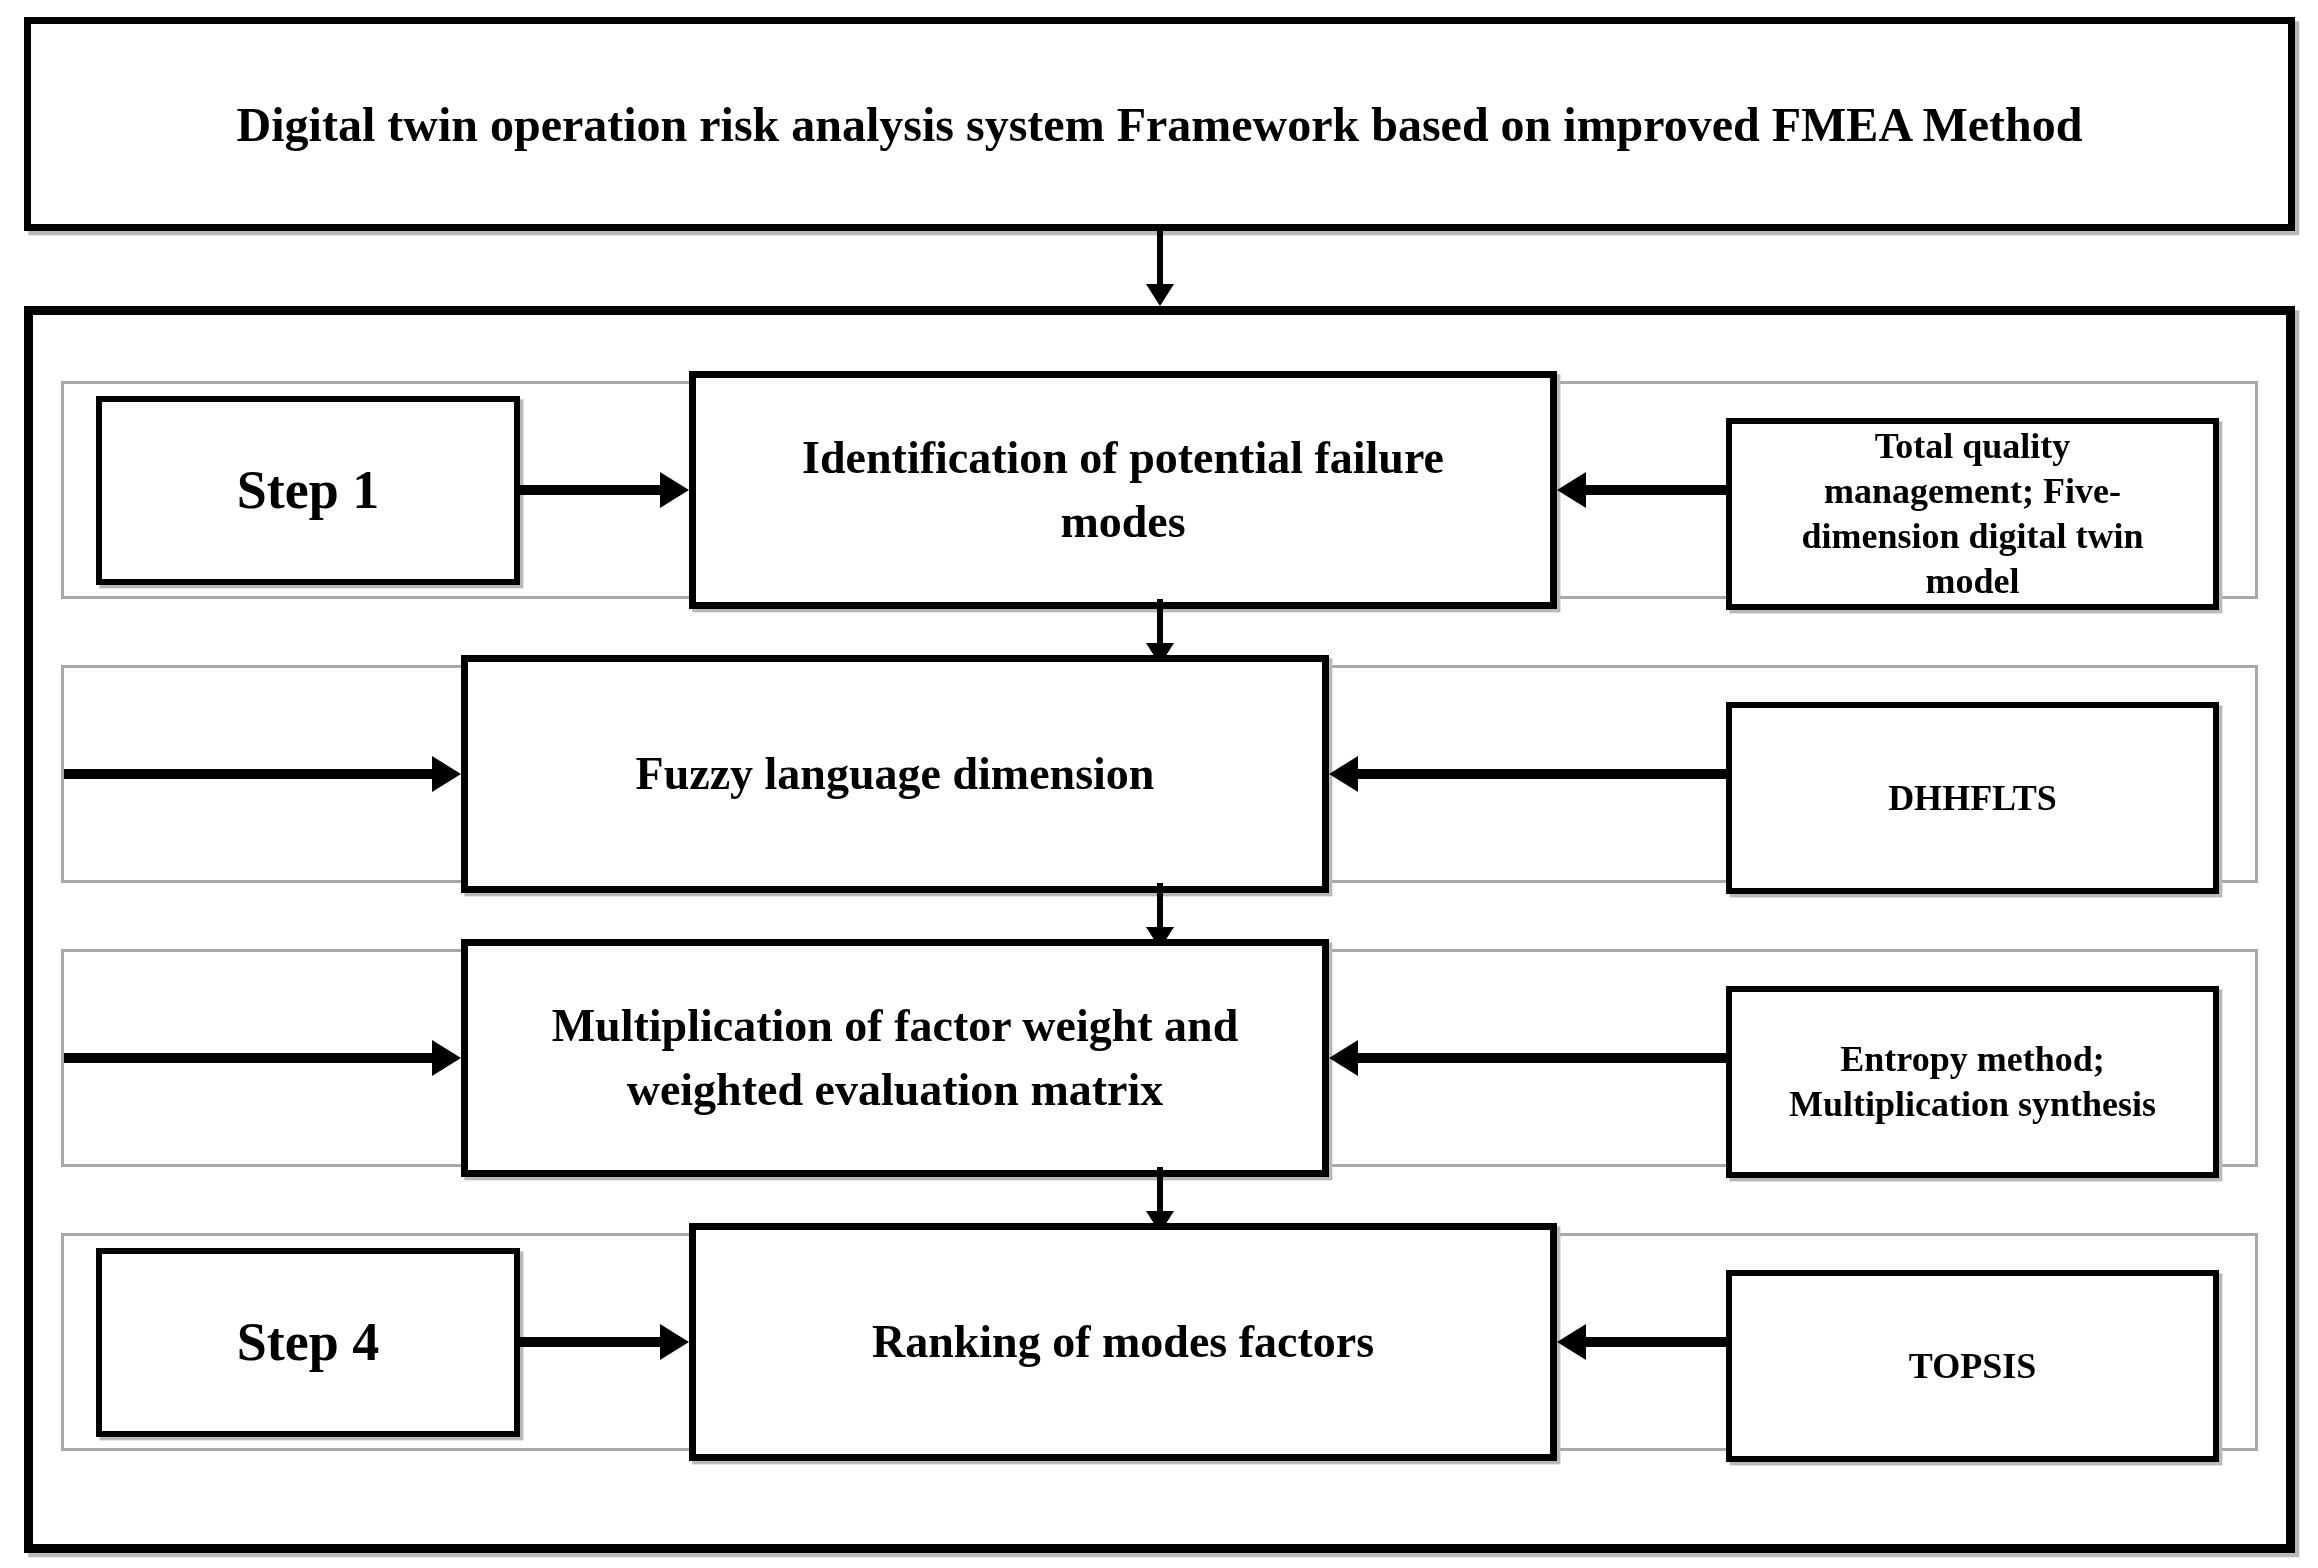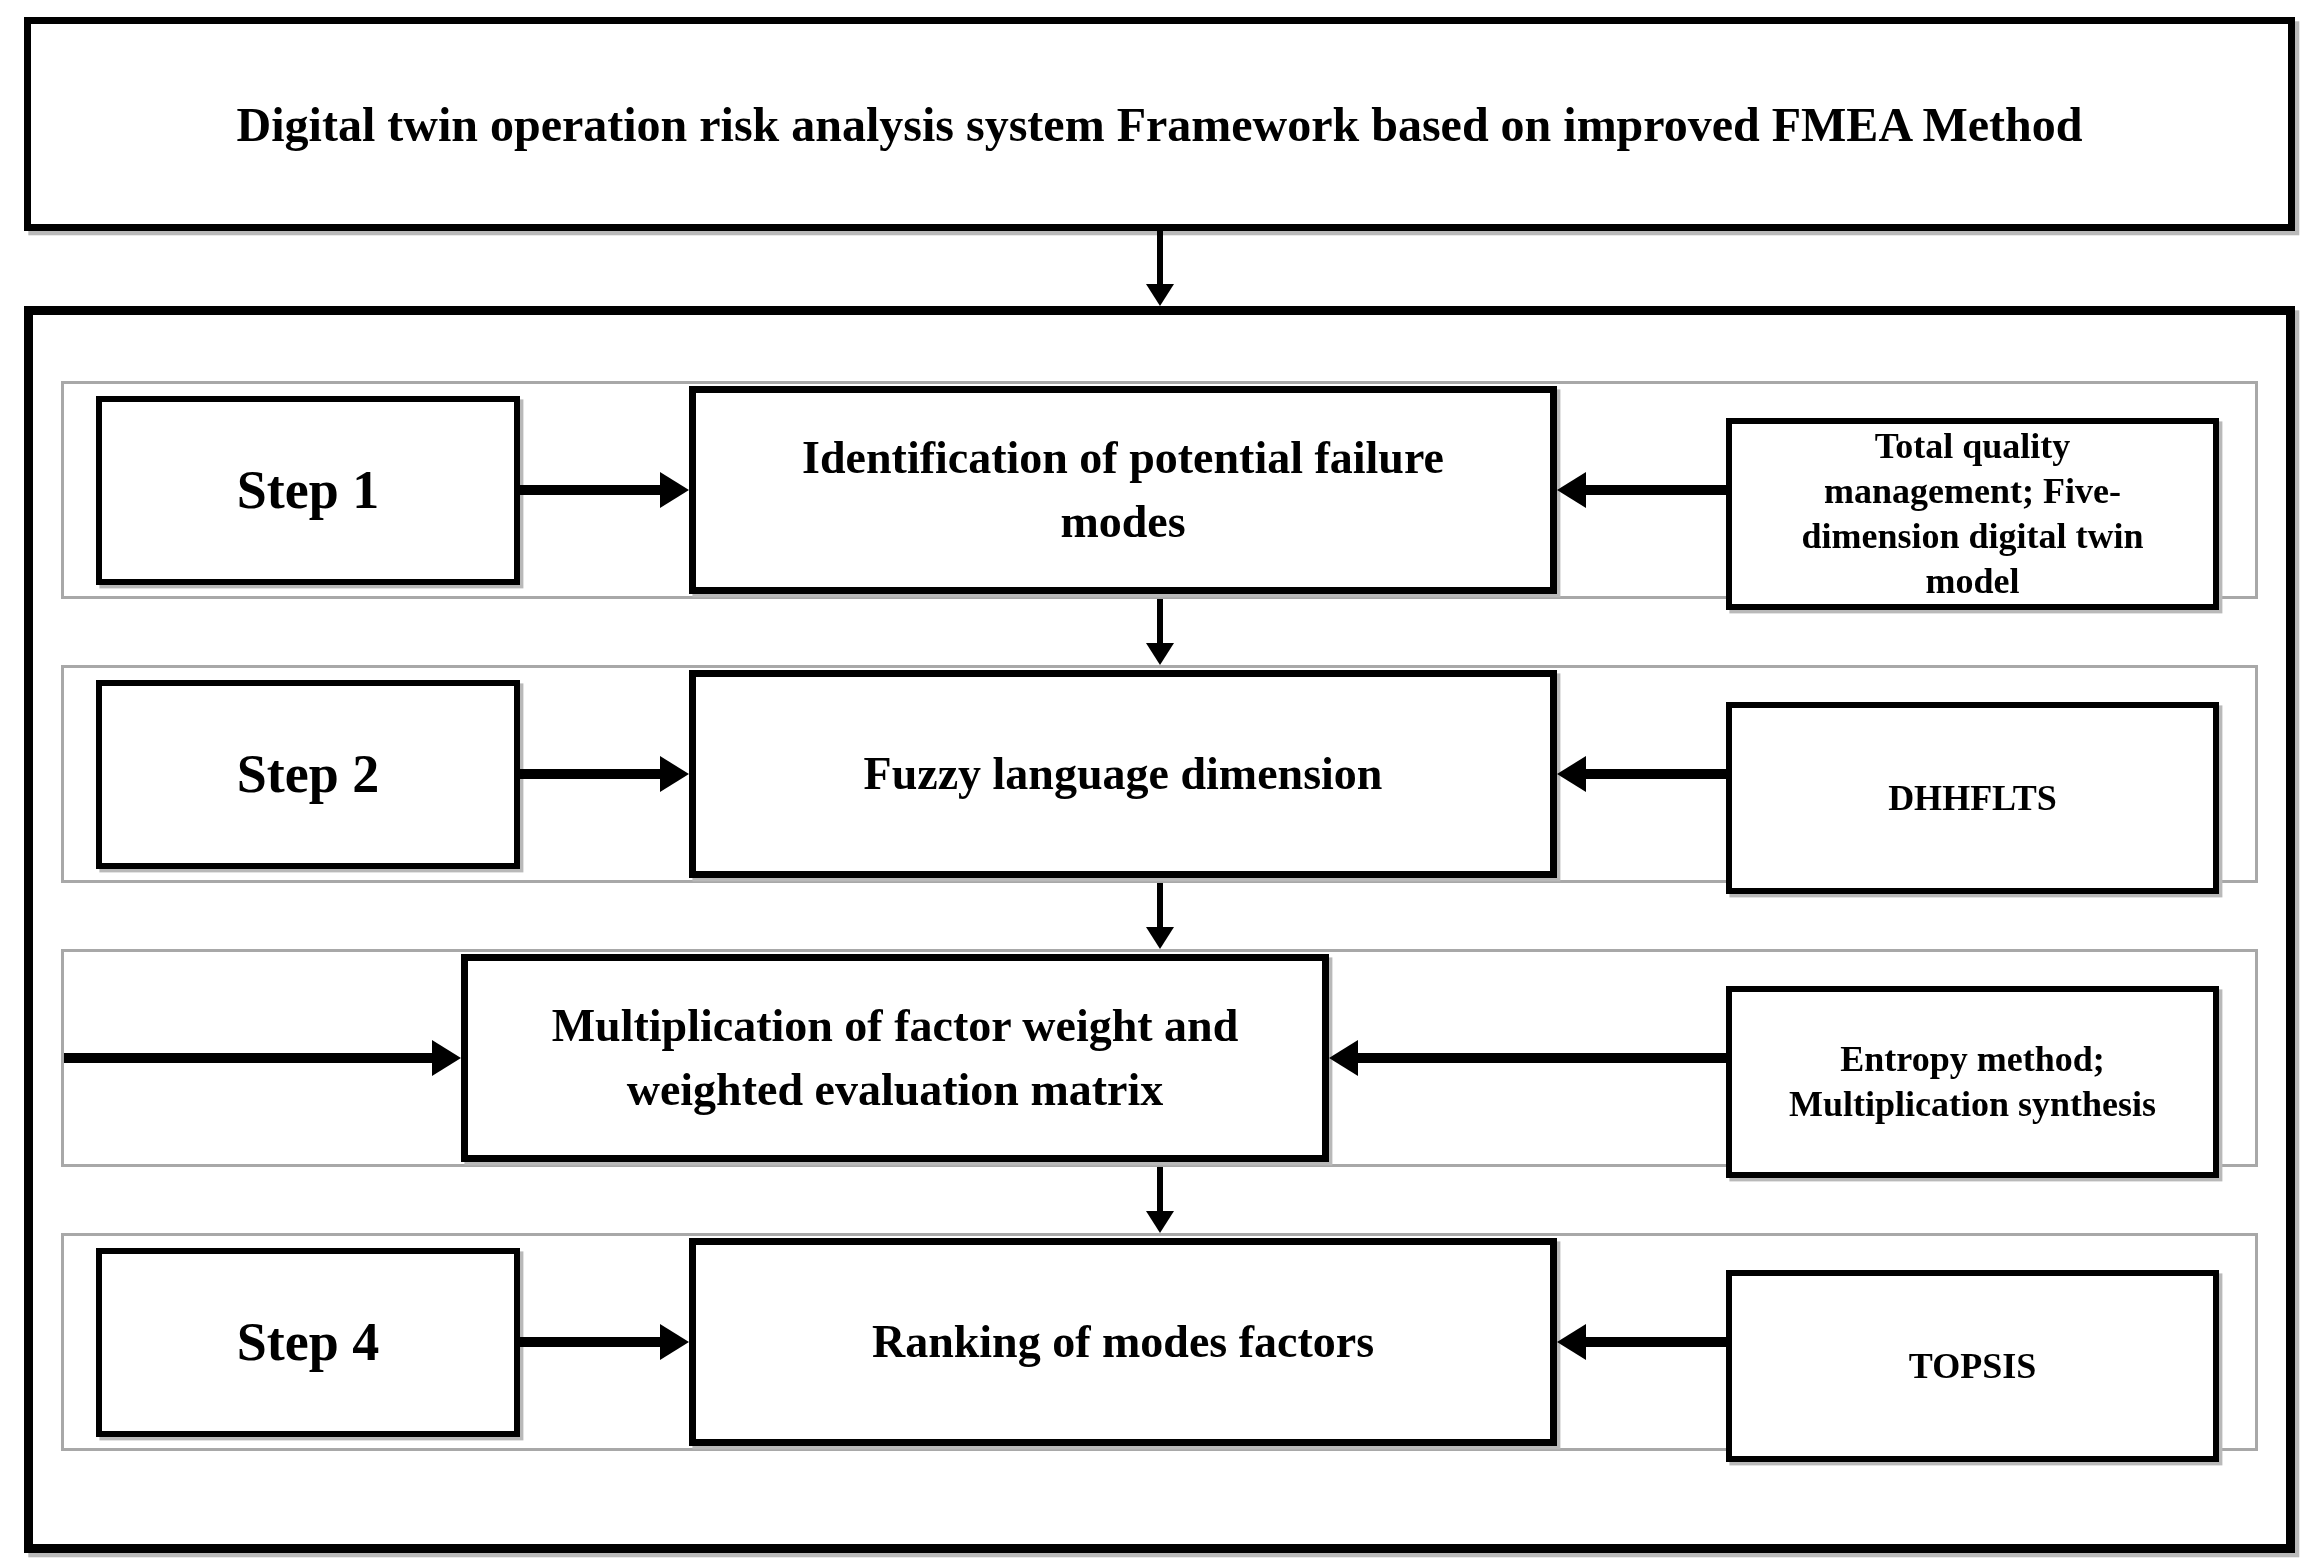--- a/index.html
+++ b/index.html
@@ -82,21 +82,21 @@
     display: flex;
     align-items: center;
     justify-content: center;
     text-align: center;
     border: 6.8px solid #000;
     background: #fff;
     box-shadow: 3.4px 3.4px 0 #b9b9b9;
     white-space: pre-line;
   }
   .step-box   { width: 424px;  height: 189px; margin-left: 32px; font-size: 54px; flex: 0 0 auto; }
-  .center-box { width: 868px; height: 208px; border-width: 7.7px; font-size: 46px; line-height: 1.4; padding: 0 10.2px; flex: 0 0 auto; }
+  .center-box { width: 868px; height: 238px; border-width: 7.7px; font-size: 46px; line-height: 1.4; padding: 0 10.2px; flex: 0 0 auto; }
   .method-box { width: 493px;  height: 192px; margin-right: 36px; font-size: 36px; line-height: 1.25; padding: 0 12px; flex: 0 0 auto; margin-top: 48px; }
 
   
   .harrow { flex: 1; display: flex; align-items: center; height: 37px; min-width: 102px; }
   .hline { flex: 1; height: 9.4px; background: #000; }
   .hhead-right {
     width: 0; height: 0;
     border-top: 18px solid transparent;
     border-bottom: 18px solid transparent;
     border-left: 29px solid #000;
@@ -147,23 +147,20 @@
 model</span>
       </div>
     </div>
 
     <div class="varrow varrow-row">
       <div class="vline"></div>
       <div class="vhead"></div>
     </div>
 
     <div class="row">
-      <div class="box step-box">
-        <span>Step 2</span>
-      </div>
       <div class="harrow">
         <div class="hline"></div>
         <div class="hhead-right"></div>
       </div>
       <div class="box center-box">
         <span>Fuzzy language dimension</span>
       </div>
       <div class="harrow">
         <div class="hhead-left"></div>
         <div class="hline"></div>

